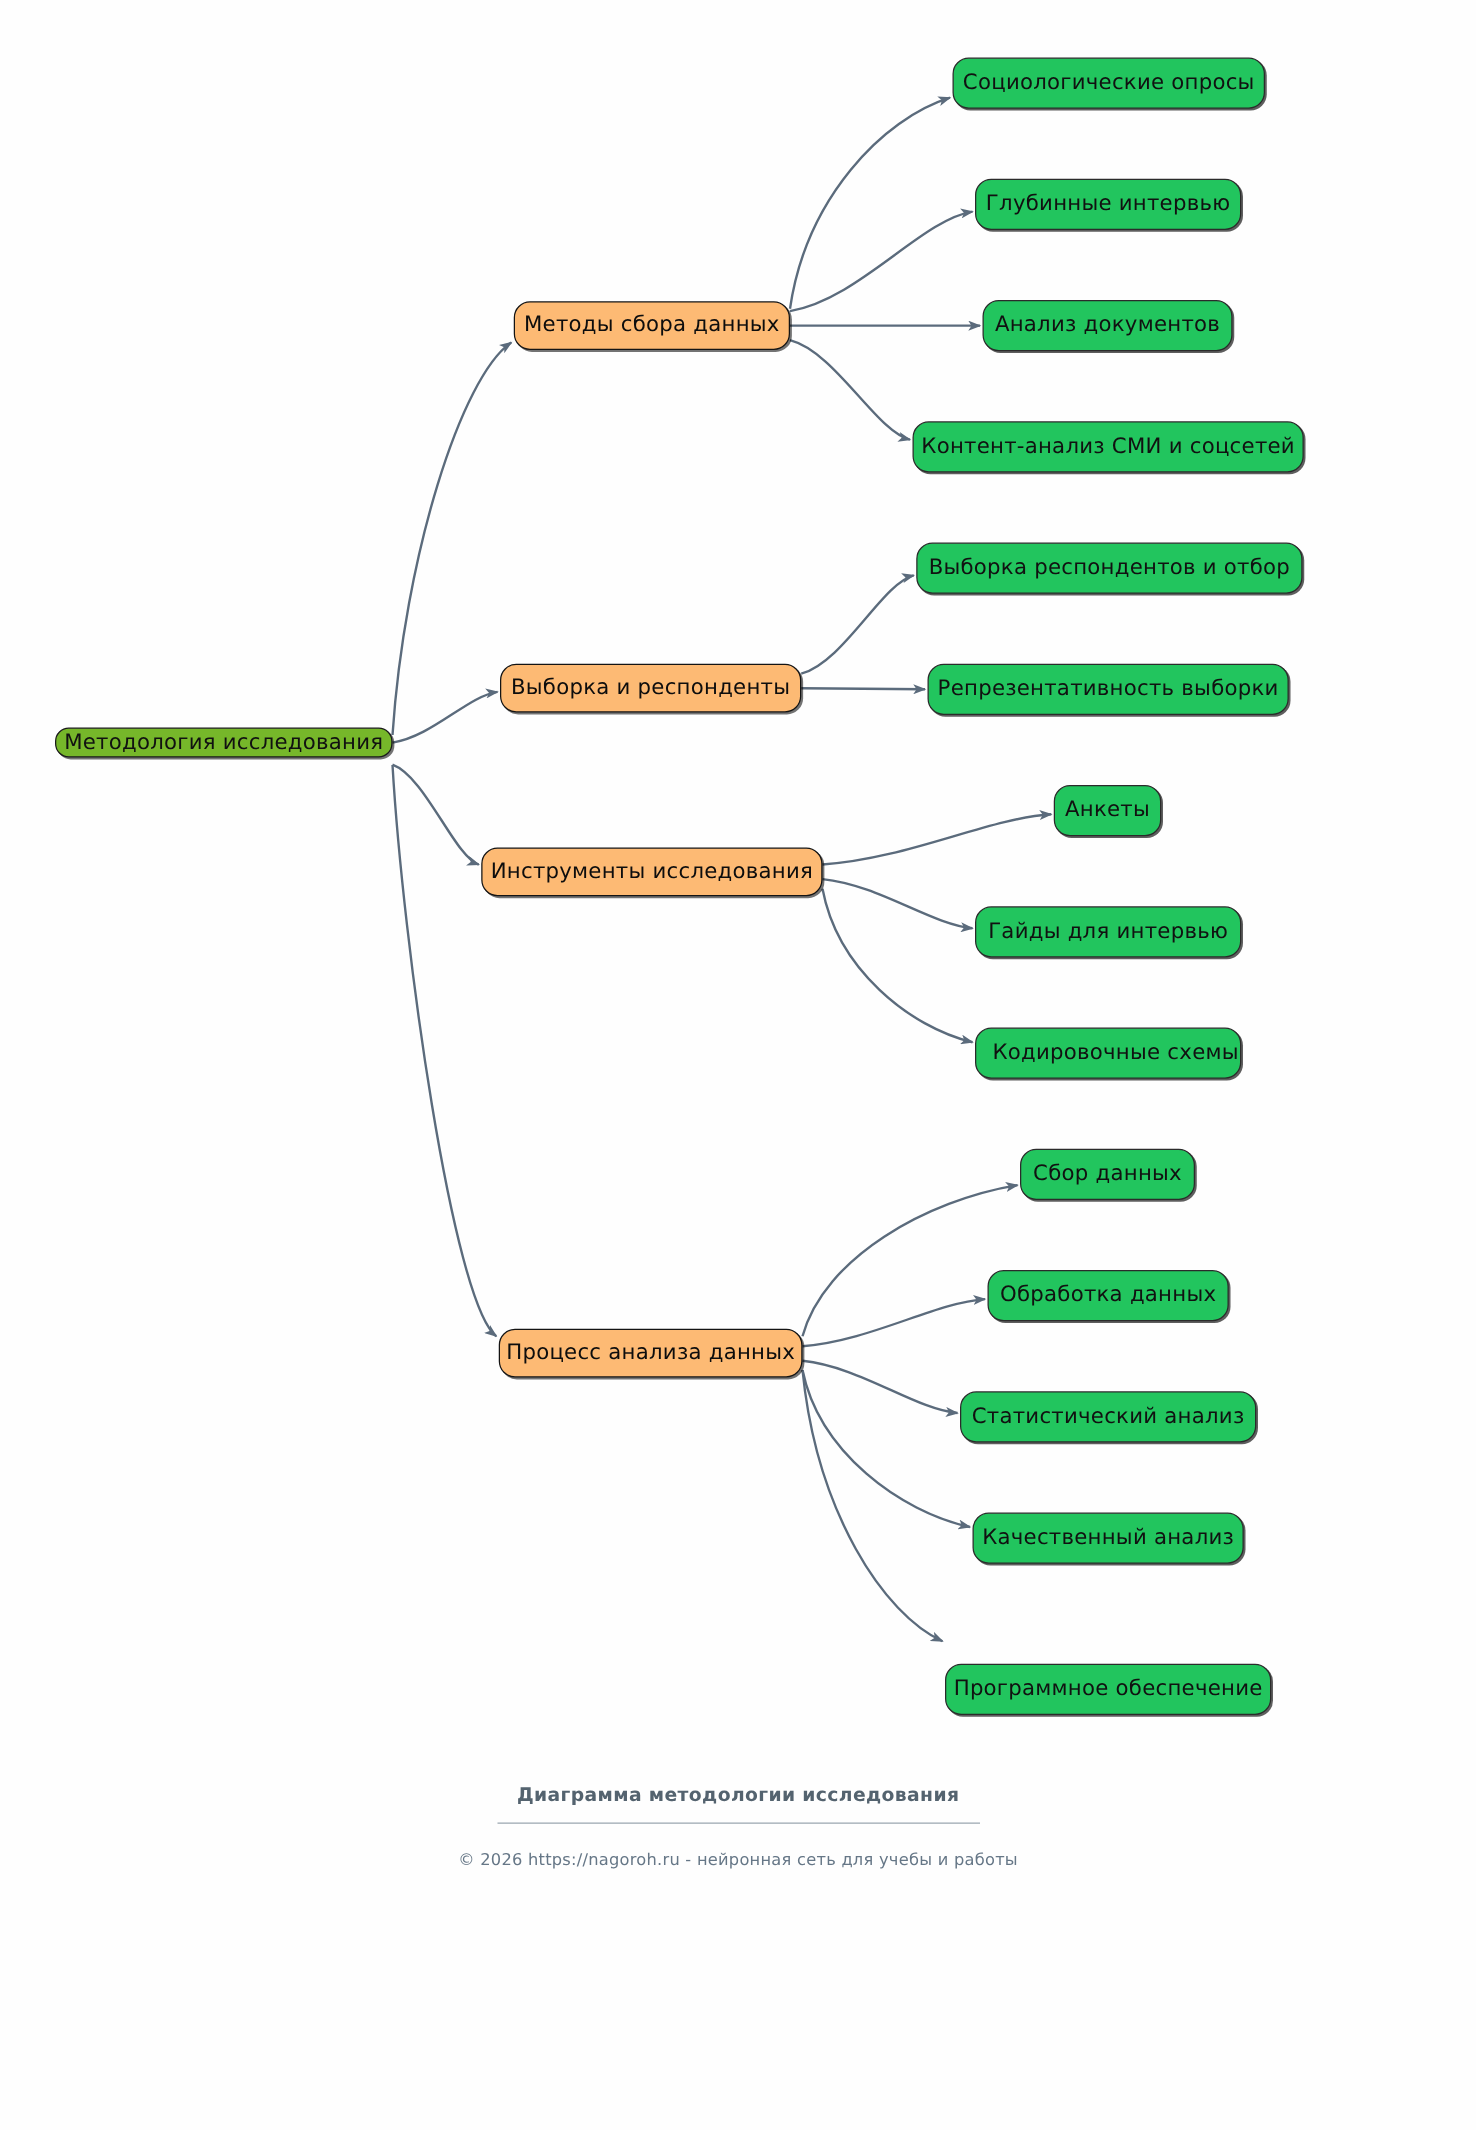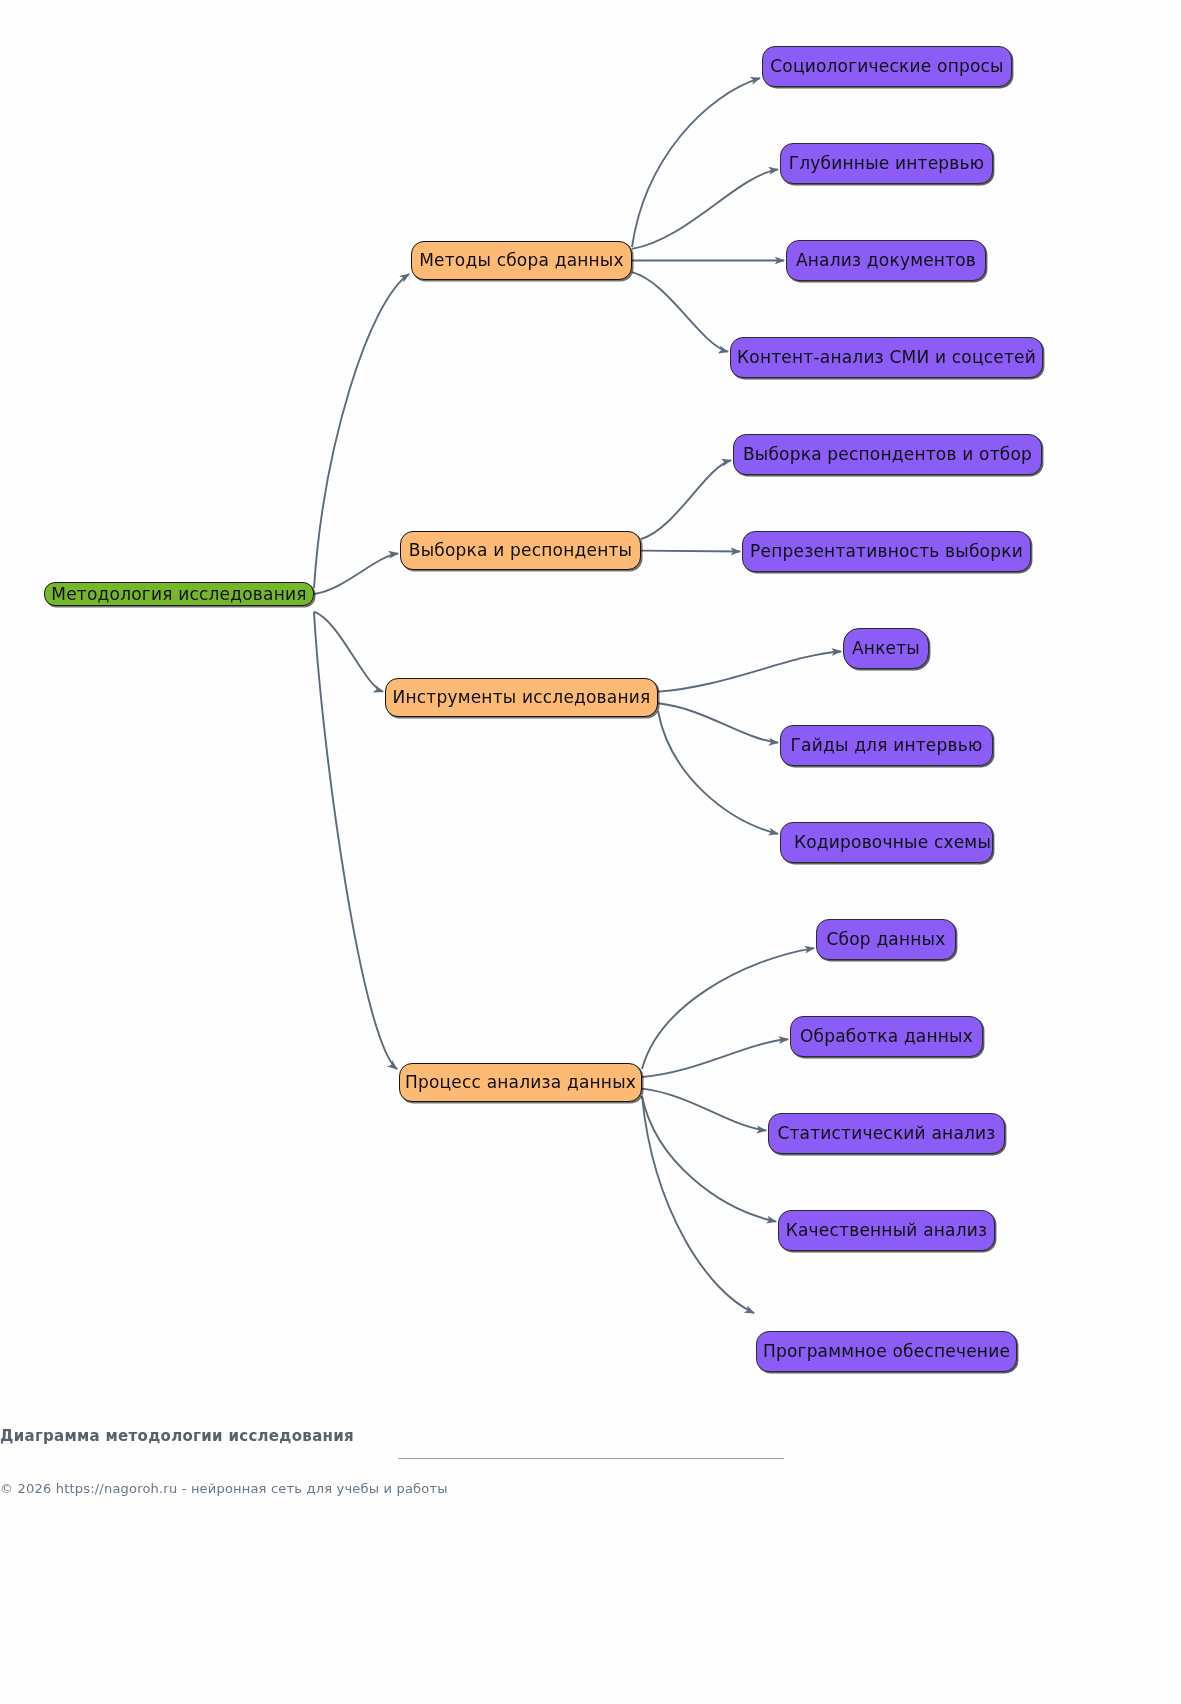--- a/index.html
+++ b/index.html
@@ -46,31 +46,31 @@
     box-shadow: 1.5px 1.5px 0 rgba(0,0,0,0.55);
   }
   .node-branch {
     background: #fdba74;
     border: 1.6px solid #141414;
     color: #0d0d0d;
     border-radius: 13px;
     box-shadow: 1.5px 1.5px 0 rgba(0,0,0,0.55);
   }
   .node-leaf {
-    background: #8b5cf6;
+    background: #22c55e;
     border: 1.7px solid #2b2b2b;
     color: #111111;
     border-radius: 13px;
     box-shadow: 1.4px 1.4px 0 rgba(40,40,40,0.75);
   }
   #footer {
     position: absolute;
     left: 0;
     width: 1181px;
-    text-align: left;
+    text-align: center;
   }
   .footer-title {
     font-family: "DejaVu Sans", sans-serif;
     font-size: 15px;
     font-weight: bold;
     color: #54636f;
     letter-spacing: 0.3px;
   }
   .footer-rule {
     width: 386px;
@@ -142,21 +142,21 @@
       </div>
       <div class="node node-leaf" style="left: 733px; top: 434px; width: 309px; height: 41px;">
         <span>Выборка респондентов и отбор</span>
       </div>
       <div class="node node-leaf" style="left: 742px; top: 531px; width: 289px; height: 41px;">
         <span>Репрезентативность выборки</span>
       </div>
       <div class="node node-branch" style="left: 385px; top: 678px; width: 273px; height: 39px;">
         <span>Инструменты исследования</span>
       </div>
-      <div class="node node-leaf" style="left: 843px; top: 628px; width: 86px; height: 41px; border-radius: 16px;">
+      <div class="node node-leaf" style="left: 843px; top: 628px; width: 86px; height: 41px;">
         <span>Анкеты</span>
       </div>
       <div class="node node-leaf" style="left: 780px; top: 725px; width: 213px; height: 41px;">
         <span>Гайды для интервью</span>
       </div>
       <div class="node node-leaf" style="left: 780px; top: 822px; width: 213px; height: 41px; padding-left: 12px;">
         <span>Кодировочные схемы</span>
       </div>
       <div class="node node-branch" style="left: 399px; top: 1063px; width: 243px; height: 39px;">
         <span>Процесс анализа данных</span>

